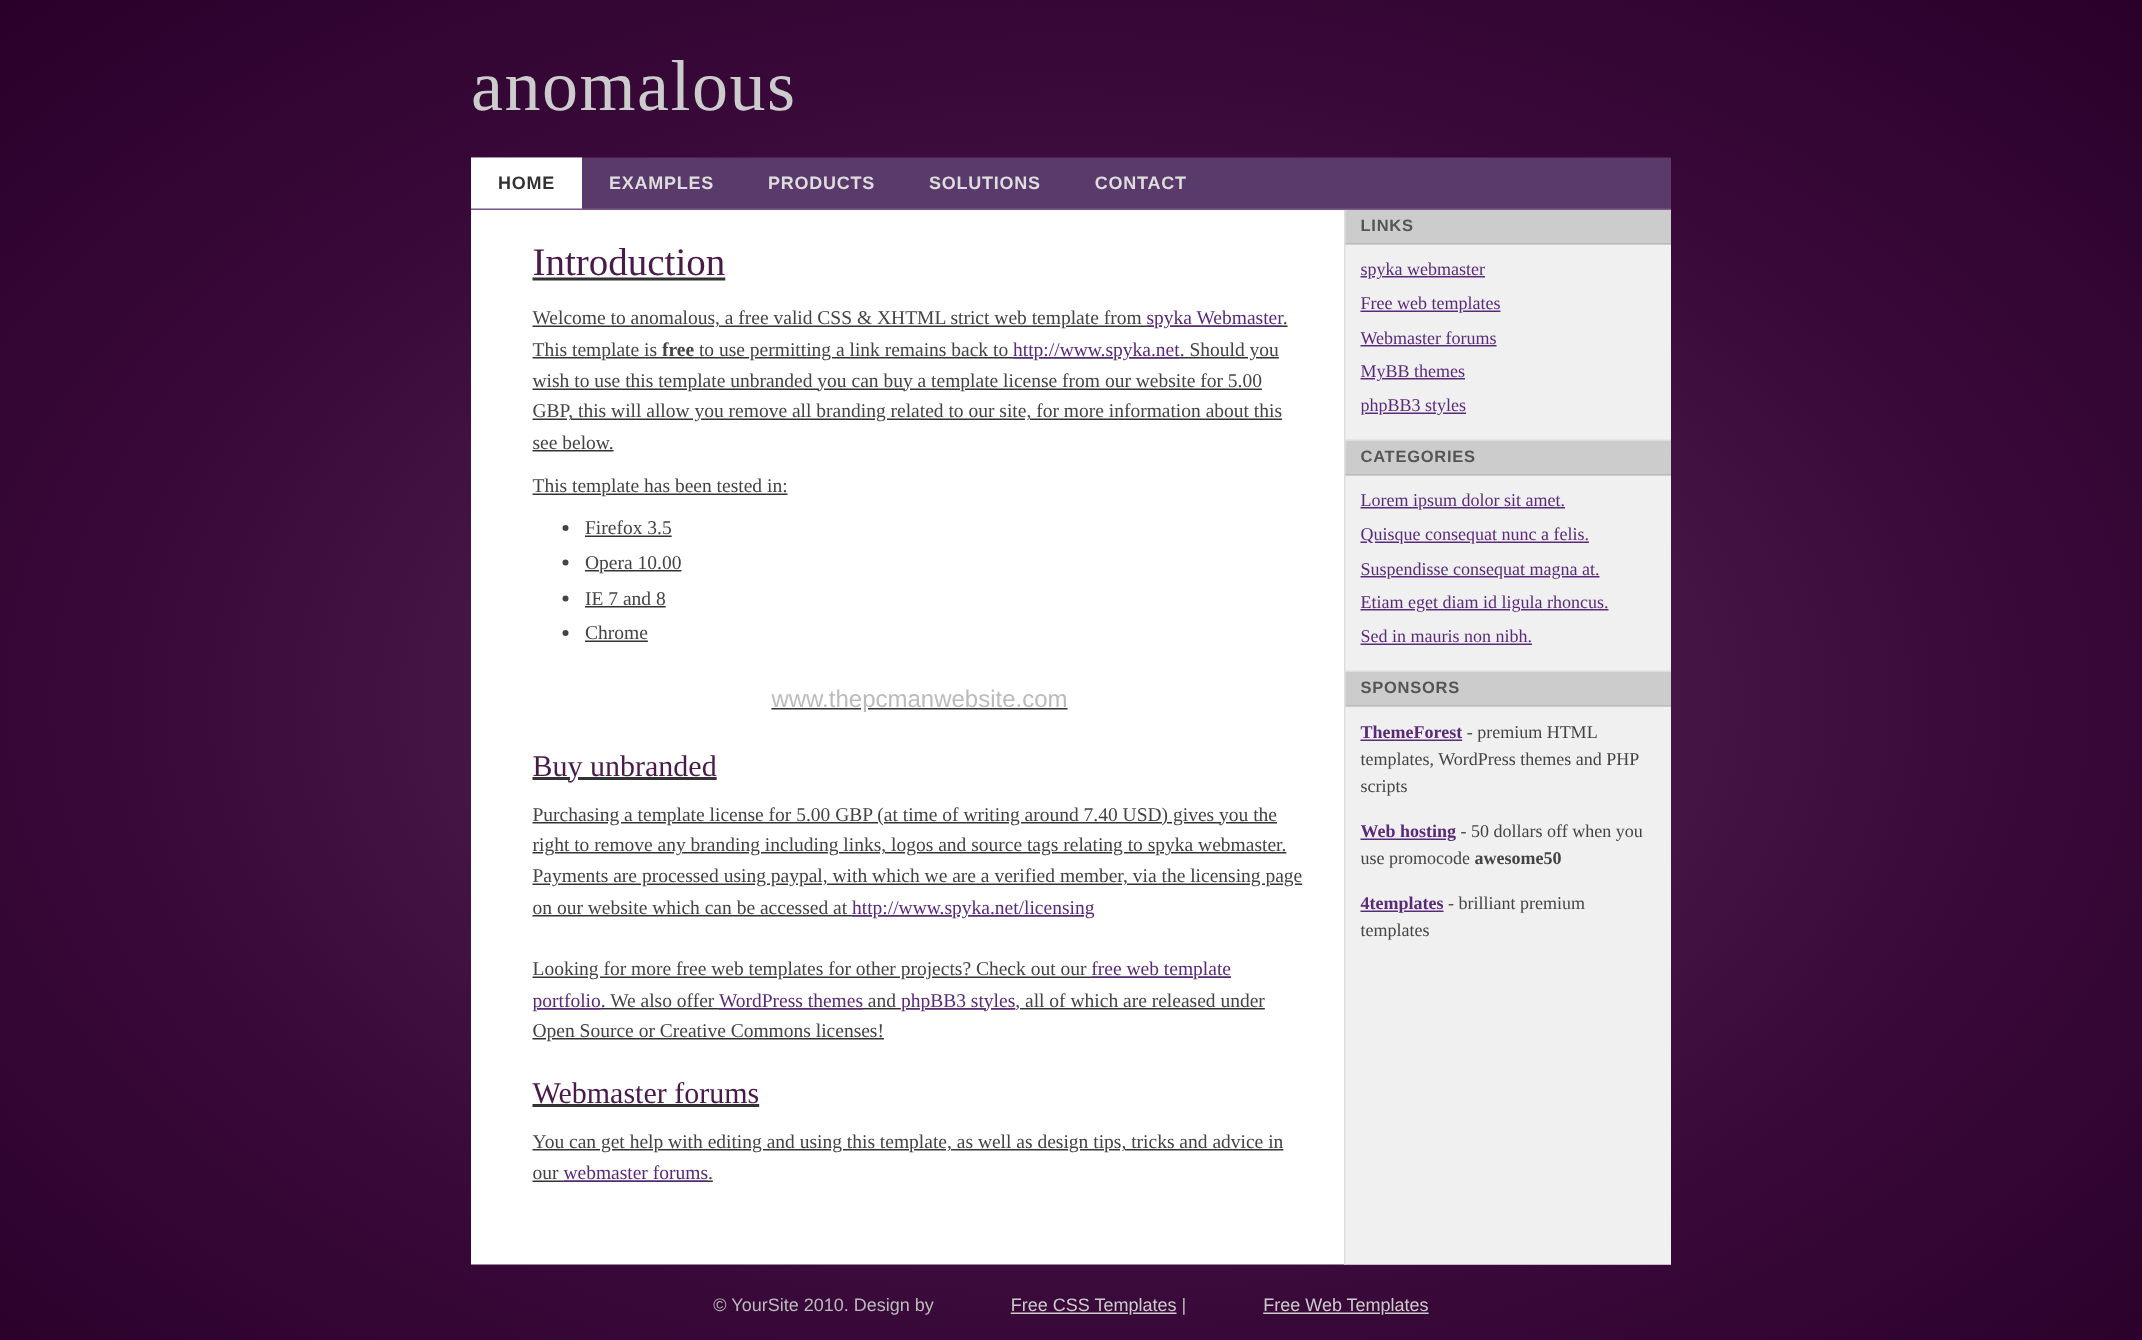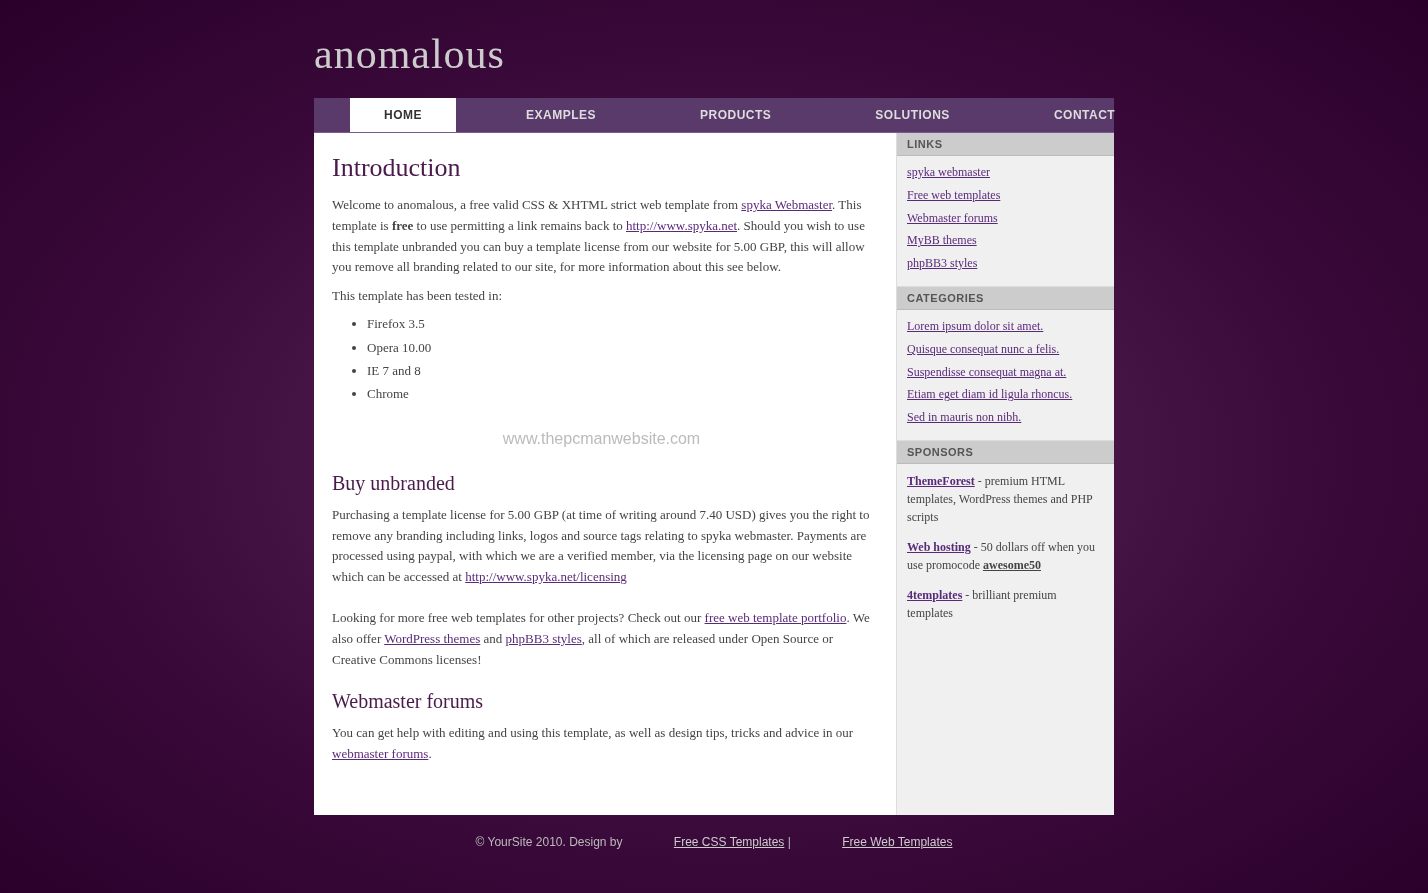--- a/index.html
+++ b/index.html
@@ -18,62 +18,62 @@
       margin: 0 auto;
       padding: 0 0 40px 0;
     }
 
     #header {
       padding: 30px 0 20px 0;
     }
 
     #site-title {
       font-family: Georgia, serif;
-      font-size: 42px;
+      font-size: 48px;
       color: #ccc;
       font-weight: normal;
       letter-spacing: 1px;
     }
 
     #nav-bar {
       background: #5a3a6a;
       display: flex;
       flex-direction: row;
       border-bottom: 1px solid #7a5a8a;
     }
 
     .nav-item {
-      padding: 10px 34px;
+      padding: 10px 18px;
       color: #ddd;
       font-family: Arial, sans-serif;
       font-size: 12px;
       font-weight: bold;
       letter-spacing: 0.5px;
       cursor: pointer;
       text-transform: uppercase;
       text-decoration: none;
       display: block;
-      margin-left: 36px;
     }
 
     .nav-item.active {
       background: #fff;
       color: #333;
     }
 
     #content-wrapper {
       display: flex;
       background: #fff;
       gap: 0;
     }
 
     #main-content {
       flex: 1;
-      padding: 20px 25px 30px 18px;
+      padding: 20px 25px 30px 41px;
       min-width: 0;
+      text-decoration: underline;
     }
 
     #sidebar {
       width: 218px;
       flex-shrink: 0;
       background: #f0f0f0;
       border-left: 1px solid #ddd;
     }
 
     h1.page-title {
@@ -175,21 +175,20 @@
 
     .sponsor-entry a {
       color: #5a2a7a;
       text-decoration: underline;
       cursor: pointer;
       font-weight: bold;
     }
 
     .sponsor-entry strong {
       font-weight: bold;
-      text-decoration: underline;
     }
 
     #footer {
       text-align: center;
       padding: 20px 0;
       color: #bbb;
       font-family: Arial, sans-serif;
       font-size: 12px;
     }
 

